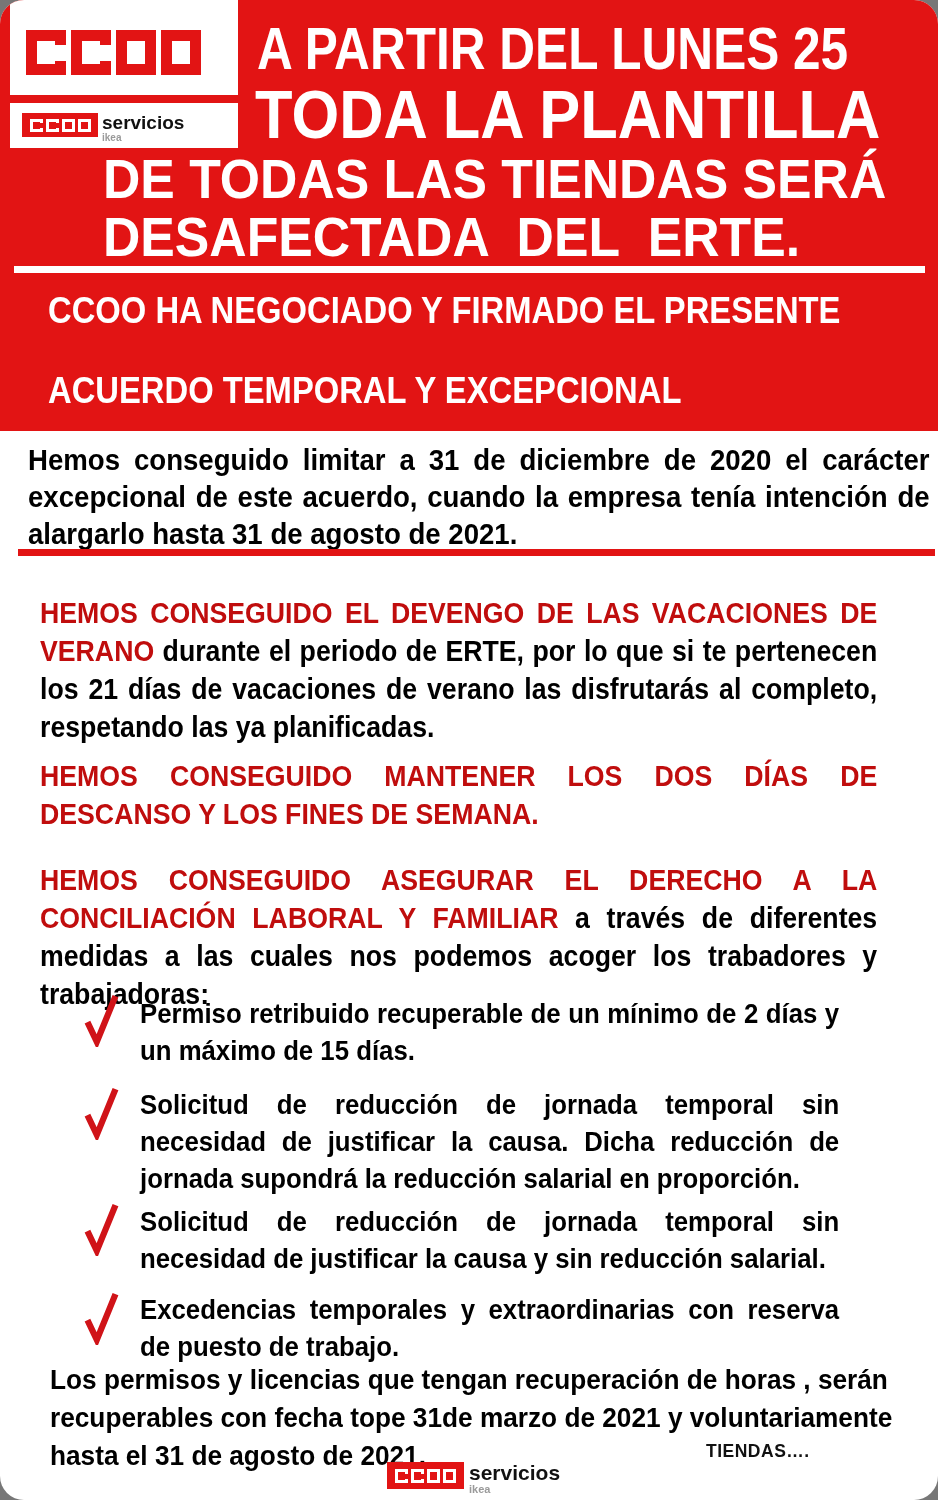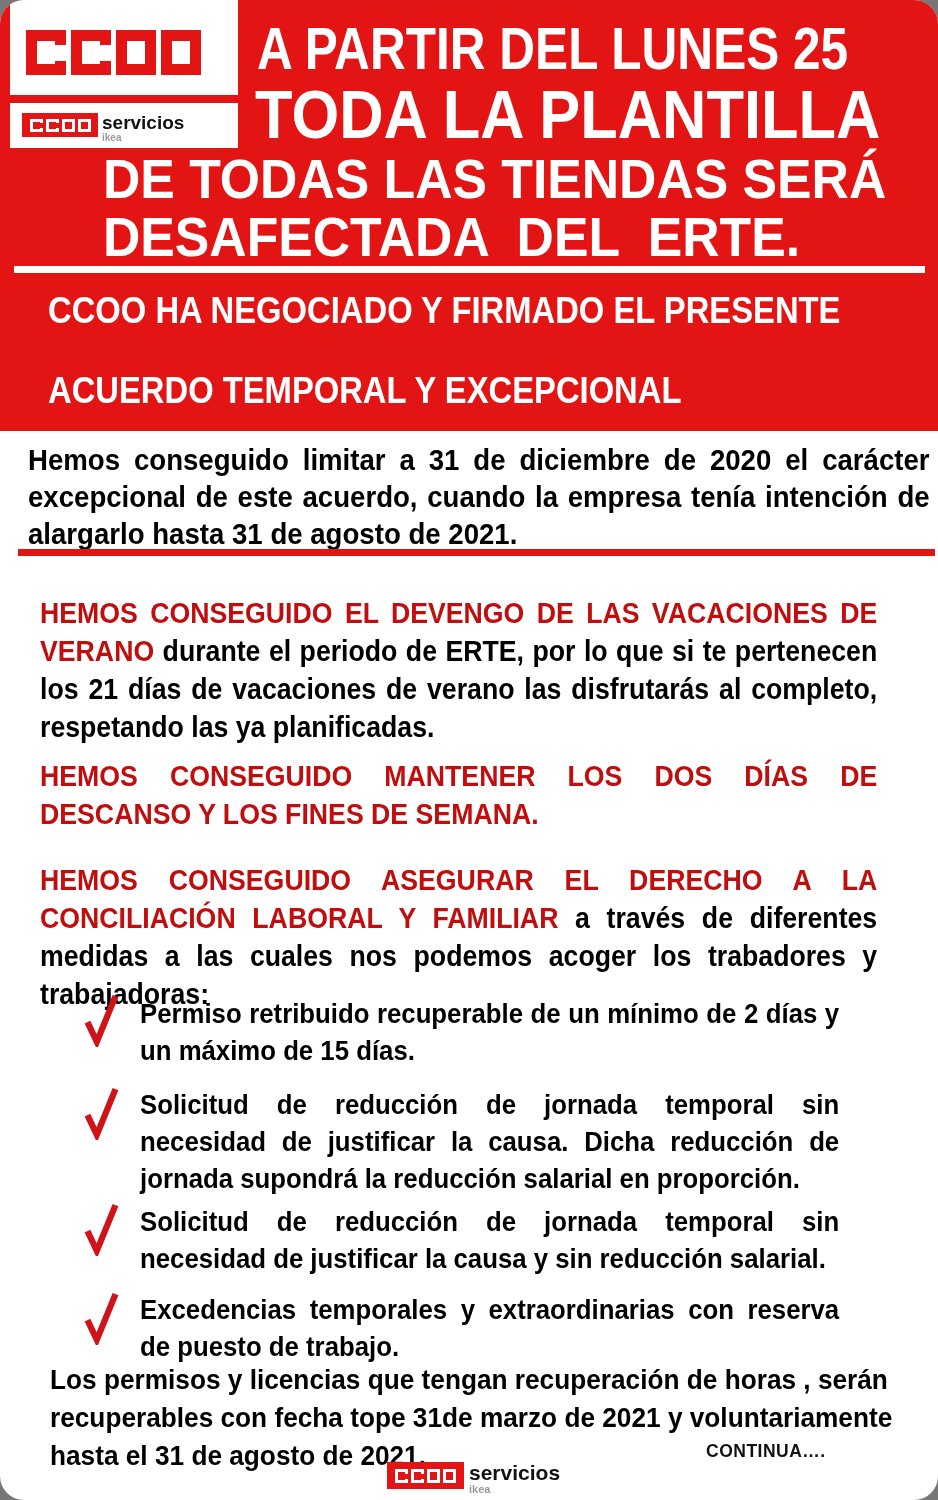--- a/index.html
+++ b/index.html
@@ -126,21 +126,21 @@
       <path d="M3 28 L12 47 L30 3" fill="none" stroke="var(--check-red)" stroke-width="6"></path>
     </svg>
   <div class="para bullet b2">Solicitud de reducción de jornada temporal sin necesidad de justificar la causa y sin reducción salarial.</div>
 
   <svg class="check c3" viewBox="0 0 34 52">
       <path d="M3 28 L12 47 L30 3" fill="none" stroke="var(--check-red)" stroke-width="6"></path>
     </svg>
   <div class="para bullet b3">Excedencias temporales y extraordinarias con reserva de puesto de trabajo.</div>
 
   <div class="para note">Los permisos y licencias que tengan recuperación de horas , serán recuperables con fecha tope 31de marzo de 2021 y voluntariamente hasta el 31 de agosto de 2021.</div>
-  <div class="continua">CONTINUA….</div>
+  <div class="continua">TIENDAS….</div>
 
   <div class="footer-logo">
     <div class="fl-box">
       <div class="fl c"></div>
       <div class="fl c"></div>
       <div class="fl"></div>
       <div class="fl"></div>
     </div>
     <div class="fl-texts">
       <span class="fl-servicios">servicios</span>

